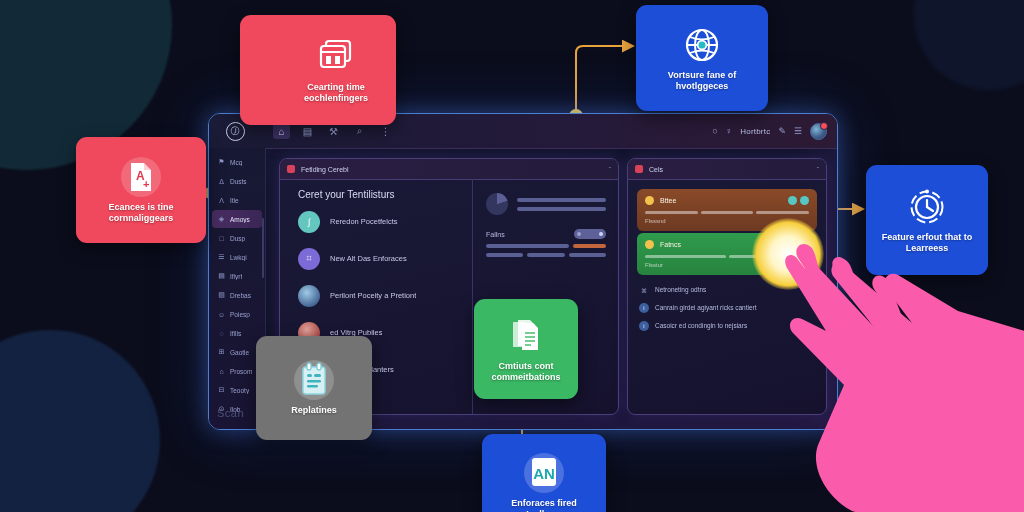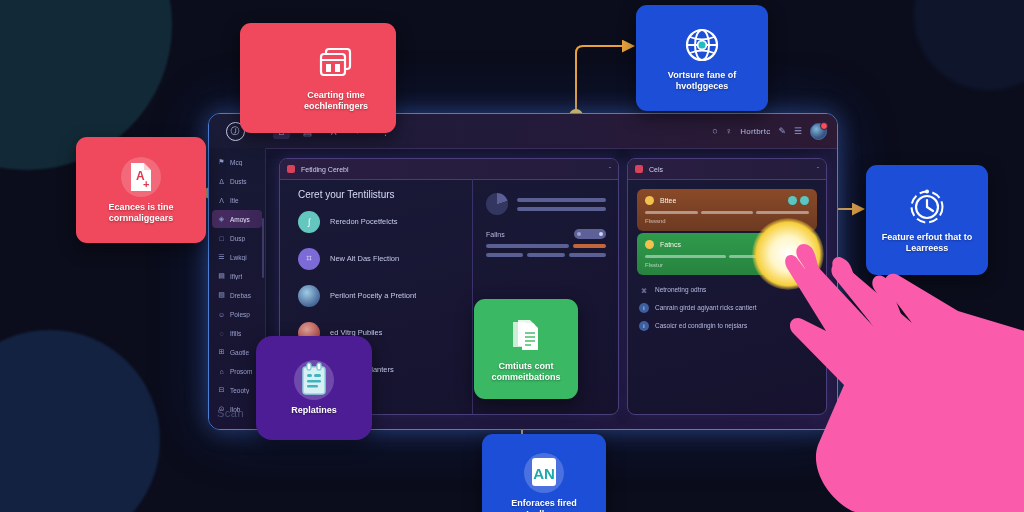--- a/index.html
+++ b/index.html
@@ -131,24 +131,24 @@
 
   
   .card{position:absolute;border-radius:11px;display:flex;flex-direction:column;
     align-items:center;justify-content:center;text-align:center;padding:6px;
     box-shadow:0 6px 18px rgba(0,0,0,.45);}
   .card .cname{font-size:9px;line-height:1.2;color:#fff;font-weight:bold;margin-top:5px;
     text-shadow:0 1px 2px rgba(0,0,0,.35);}
   .card .cicon{width:46px;height:40px;display:flex;align-items:center;justify-content:center;}
   .c-red{background:#f0485c;}
   .c-teal{background:#1d4ed8;}
-  .c-blue{background:#4c1d95;border-radius:16px;}
+  .c-blue{background:#737373;}
   .c-green2{background:#3ab864;}
 
-  .card-1{left:240px;top:23px;width:108px;height:98px;padding-left:42px;}
+  .card-1{left:240px;top:15px;width:108px;height:98px;padding-left:42px;}
   .card-2{left:636px;top:5px;width:120px;height:94px;}
   .card-3{left:76px;top:137px;width:118px;height:94px;}
   .card-4{left:96px;top:281px;width:118px;height:94px;}
   .card-5{left:256px;top:336px;width:104px;height:92px;}
   .card-6{left:474px;top:255px;width:92px;height:88px;margin-top:44px;}
   .card-7{left:866px;top:165px;width:110px;height:98px;}
   .card-8{left:482px;top:434px;width:112px;height:92px;}
 
   .ic-circle{position:absolute;width:40px;height:40px;border-radius:50%;
     background:rgba(255,255,255,.18);}
@@ -302,21 +302,21 @@
       <div class="panel-body">
 
         <div class="listcol">
           <div class="sec-title">Ceret your Tentilisturs</div>
           <div class="lrow">
             <span class="lav a1">∫</span>
             <span class="ltx">Reredon Pocetfelcts</span>
           </div>
           <div class="lrow">
             <span class="lav a2">⌗</span>
-            <span class="ltx">New Alt Das Flection</span>
+            <span class="ltx">New Alt Das Enforaces</span>
           </div>
           <div class="lrow">
             <span class="lav a3"></span>
             <span class="ltx">Perilont Poceity a Pretiont</span>
           </div>
           <div class="lrow">
             <span class="lav a4"></span>
             <span class="ltx">ed Vitrg Pubiles</span>
           </div>
           <div class="lrow">

